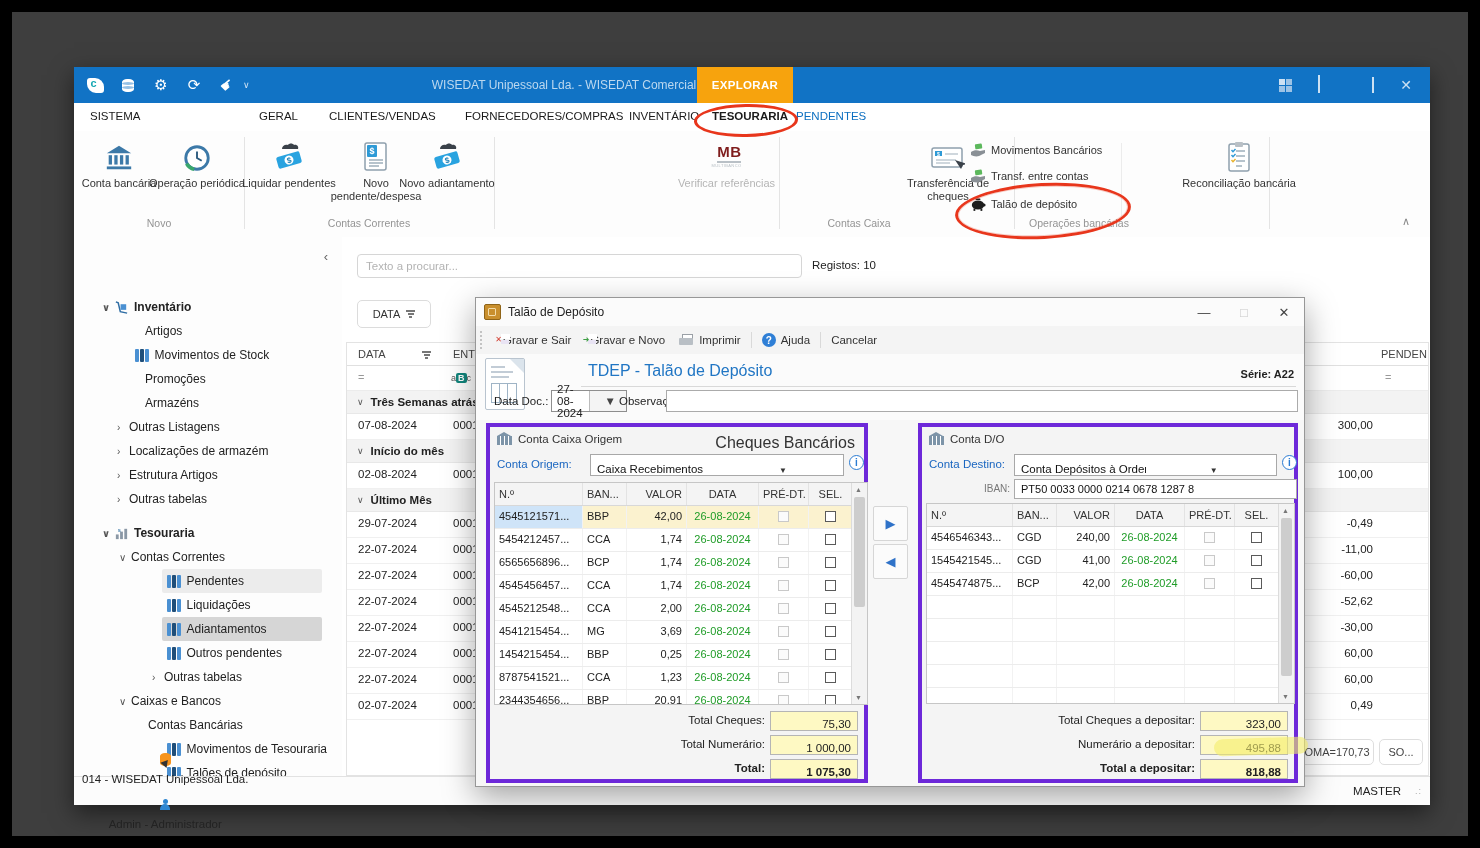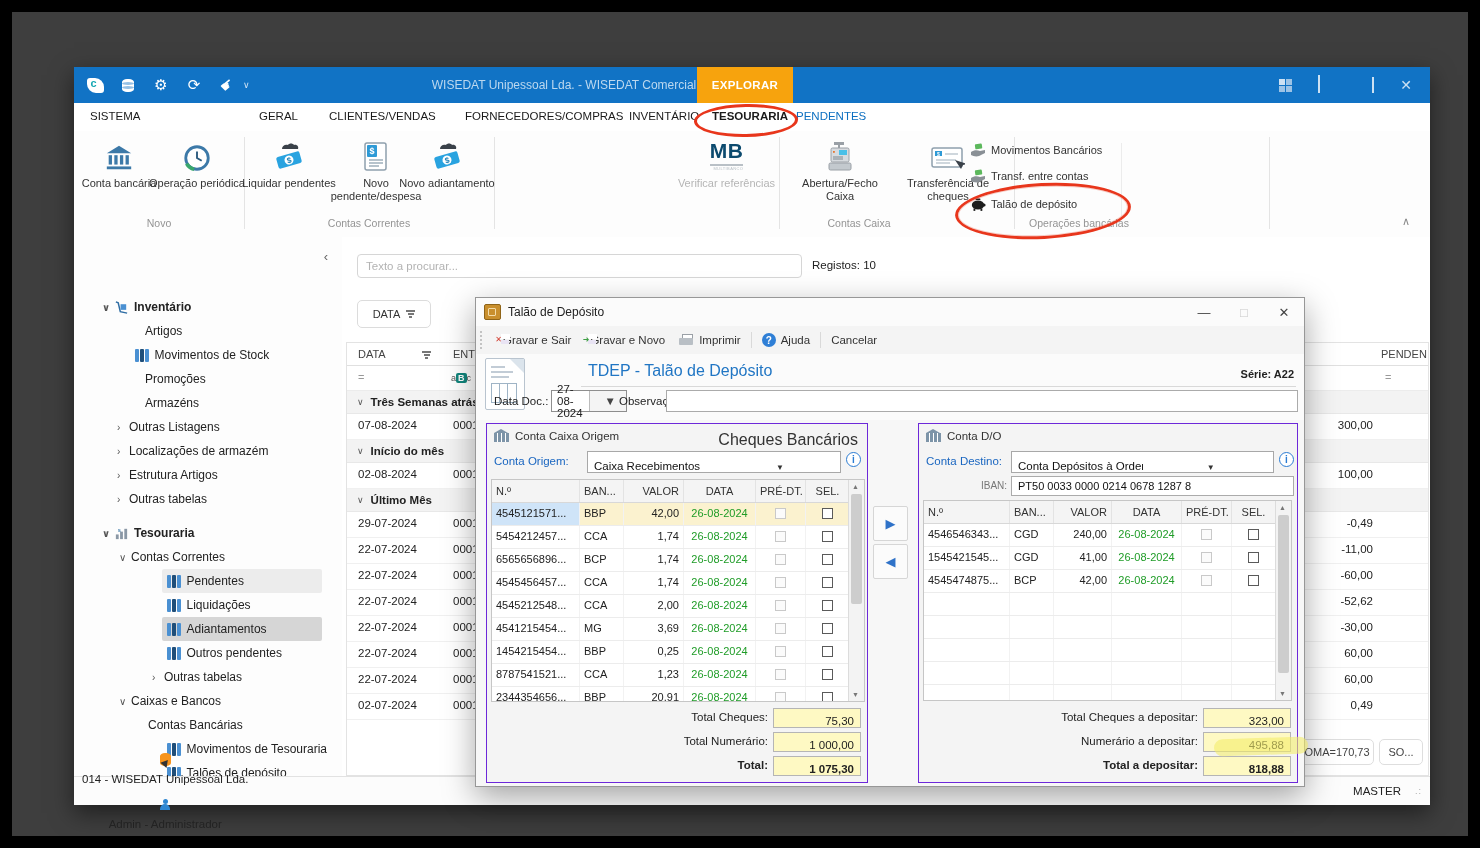--- a/index.html
+++ b/index.html
@@ -35,21 +35,21 @@
   
   .ribbon{position:absolute;left:0;top:64px;width:1356px;height:106px;background:#fdfdfd;border-bottom:1px solid #dcdcdc;}
   .rsep{position:absolute;top:6px;height:92px;width:1px;background:#e4e4e4;}
   .rbtn{position:absolute;top:6px;display:flex;flex-direction:column;align-items:center;width:110px;cursor:default;}
   .rbtn .ricon{height:36px;display:flex;align-items:flex-end;justify-content:center;}
   .rbtn .rlab{margin-top:4px;font-size:11px;line-height:13px;text-align:center;color:#333;}
   .rbtn.dis .rlab{color:#b5b5b5;}
   .rcap{position:absolute;top:86px;font-size:10.5px;color:#949494;text-align:center;}
   .sbtn{position:absolute;display:flex;align-items:center;gap:5px;font-size:11px;color:#333;height:18px;}
   .rchevron{position:absolute;right:20px;top:84px;color:#888;font-size:11px;}
-  .mbicon{font-size:21px;font-weight:bold;color:#0c4a6e;border-bottom:2px solid #b9c0c6;padding-bottom:1px;letter-spacing:.5px;}
+  .mbicon{font-size:15px;font-weight:bold;color:#7f1d1d;border-bottom:2px solid #b9c0c6;padding-bottom:1px;letter-spacing:.5px;}
   .mbsub{display:block;font-size:4px;color:#b9c0c6;letter-spacing:.4px;text-align:center;}
   
   .sidebar{position:absolute;left:0;top:170px;width:268px;height:540px;background:#fdfdfd;border-right:1px solid #e9e9e9;overflow:hidden;}
   .collapse{position:absolute;right:14px;top:12px;color:#666;font-size:13px;}
   .titem{position:absolute;height:24px;display:flex;align-items:center;font-size:12px;color:#222;white-space:nowrap;}
   .titem .tch{color:#555;font-size:10px;width:12px;display:inline-block;}
   .titem.bold{font-weight:bold;}
   .hl1{position:absolute;height:24px;left:88px;width:160px;background:#ececec;border-radius:2px;}
   .hl2{position:absolute;height:24px;left:88px;width:160px;background:#d6d6d6;border-radius:2px;}
   .bars{display:inline-flex;gap:1.5px;margin-right:6px;}
@@ -133,21 +133,21 @@
   .dhr{position:absolute;left:105px;top:32px;right:8px;height:1px;background:#d9d9d9;}
   .frow{position:absolute;left:0;top:36px;right:0;height:26px;font-size:11.5px;color:#222;}
   .flab{position:absolute;top:5px;}
   .datecombo{position:absolute;left:75px;top:0;width:76px;height:22px;border:1px solid #8e8e8e;background:#fff;
     display:flex;align-items:center;box-sizing:border-box;}
   .datecombo span{flex:1;padding-left:5px;font-size:11.5px;}
   .dcarrow{width:16px;height:100%;border-left:1px solid #bcbcbc;display:flex;align-items:center;justify-content:center;
     font-size:8px;color:#444;background:#f4f4f4;}
   .obsinput{position:absolute;left:190px;top:0;width:632px;height:22px;border:1px solid #ababab;background:#fff;box-sizing:border-box;
     font-size:11.5px;padding:0 5px;outline:none;}
-  .panel{position:absolute;top:125px;width:382px;height:360px;border:1px solid #6d28d9;background:#f4f4f4;box-sizing:border-box;}
+  .panel{position:absolute;top:125px;width:382px;height:360px;border:4px solid #6d28d9;background:#f4f4f4;box-sizing:border-box;}
   .panel.left{left:10px;}
   .panel.right{left:442px;width:380px;}
   .phead{position:absolute;left:7px;top:5px;display:flex;align-items:center;gap:6px;font-size:11.5px;color:#333;}
   .pnote{position:absolute;right:9px;top:7px;font-size:16px;color:#333;}
   .bankic{width:15px;height:13px;position:relative;}
   .bankic:before{content:"";position:absolute;left:0;top:4px;width:15px;height:9px;
     background:linear-gradient(90deg,#7d94a8 20%,#fff 20%,#fff 27%,#7d94a8 27%,#7d94a8 46%,#fff 46%,#fff 53%,#7d94a8 53%,#7d94a8 73%,#fff 73%,#fff 80%,#7d94a8 80%);}
   .bankic:after{content:"";position:absolute;left:0;top:0;border-left:7.5px solid transparent;border-right:7.5px solid transparent;border-bottom:4px solid #7d94a8;}
   .combolab{position:absolute;left:7px;font-size:11.5px;color:#1a66c0;}
   .combo{position:absolute;height:22px;border:1px solid #a8a8a8;background:#fff;display:flex;align-items:flex-end;box-sizing:border-box;}
@@ -307,34 +307,20 @@
     </div>
 
     <div class="rbtn dis" style="left:595px;width:115px">
       <span class="ricon" style="flex-direction:column">
             <span class="mbicon">MB</span>
             <span class="mbsub">MULTIBANCO</span>
           </span>
       <span class="rlab">Verificar referências</span>
     </div>
 
-    <div class="rbtn" style="left:718px;width:96px">
-      <span class="ricon">
-        <svg class="tinysvg" width="30" height="32" viewBox="0 0 30 32">
-              <rect x="9" y="1" width="10" height="3" fill="#9aa0a6"></rect>
-              <rect x="13" y="4" width="2" height="3" fill="#9aa0a6"></rect>
-              <rect x="6" y="7" width="18" height="14" rx="1.5" fill="#d7dbdf" stroke="#9aa0a6"></rect>
-              <rect x="14" y="9" width="8" height="5" fill="#49c0e8"></rect>
-              <rect x="8" y="10" width="1.8" height="1.8" fill="#e8762d"></rect>
-              <rect x="8" y="15" width="10" height="4" fill="#aab2b8"></rect>
-              <rect x="4" y="22" width="22" height="7" rx="1.5" fill="#c3c9ce" stroke="#9aa0a6"></rect>
-            </svg>
-      </span>
-      <span class="rlab">Abertura/Fecho Caixa</span>
-    </div>
     <div class="rbtn" style="left:822px;width:104px">
       <span class="ricon">
         <svg class="tinysvg" width="34" height="26" viewBox="0 0 34 26">
               <rect x="1" y="1" width="30" height="19" rx="2" fill="#fff" stroke="#8fa0ad" stroke-width="1.5"></rect>
               <rect x="4" y="4" width="7" height="5" fill="#2e9ad6"></rect>
               <text x="7.5" y="8.5" font-size="5" text-anchor="middle" fill="#fff" font-weight="bold">$</text>
               <path d="M14 7h13M5 13h20M5 16h14" stroke="#9fb0bc" stroke-width="1.2"></path>
               <path d="M24 13l6 9 2-4 4-1z" fill="#3a4149"></path>
             </svg>
       </span>
@@ -366,20 +352,32 @@
               <rect x="5.5" y="2.6" width="5" height="1.4" rx=".7" fill="#1d1d1d"></rect>
               <circle cx="14" cy="9" r="1.6" fill="#1d1d1d"></circle>
               <rect x="3.5" y="12.5" width="1.8" height="2.4" fill="#1d1d1d"></rect>
               <rect x="10.5" y="12.5" width="1.8" height="2.4" fill="#1d1d1d"></rect>
             </svg>
       </span>
       <span>Talão de depósito</span>
     </div>
 
     <div class="rsep" style="left:1047px;top:12px;height:76px;background:#ececec"></div>
+    <div class="rbtn" style="left:1105px;width:120px">
+      <span class="ricon">
+        <svg class="tinysvg" width="26" height="32" viewBox="0 0 26 32">
+              <rect x="3" y="3" width="20" height="27" rx="2" fill="#fff" stroke="#8fa0ad" stroke-width="1.5"></rect>
+              <rect x="9" y="1" width="8" height="5" rx="1" fill="#b9c0c6"></rect>
+              <path d="M10 10h9M10 15h9M10 20h9M10 25h6" stroke="#9fb0bc" stroke-width="1.4"></path>
+              <path d="M5.5 9l1.5 1.8L9.5 8M5.5 14l1.5 1.8L9.5 13" stroke="#2e9ad6" stroke-width="1.4" fill="none"></path>
+              <path d="M5.5 19l1.5 1.8L9.5 18" stroke="#e8b32d" stroke-width="1.4" fill="none"></path>
+            </svg>
+      </span>
+      <span class="rlab">Reconciliação bancária</span>
+    </div>
 
     <div class="rcap" style="left:10px;width:150px">Novo</div>
     <div class="rcap" style="left:190px;width:210px">Contas Correntes</div>
     <div class="rcap" style="left:710px;width:150px">Contas Caixa</div>
     <div class="rcap" style="left:905px;width:200px">Operações bancárias</div>
     <div class="rchevron">∧</div>
   </div>
 
   <div class="sidebar">
     <div class="collapse">‹</div>

